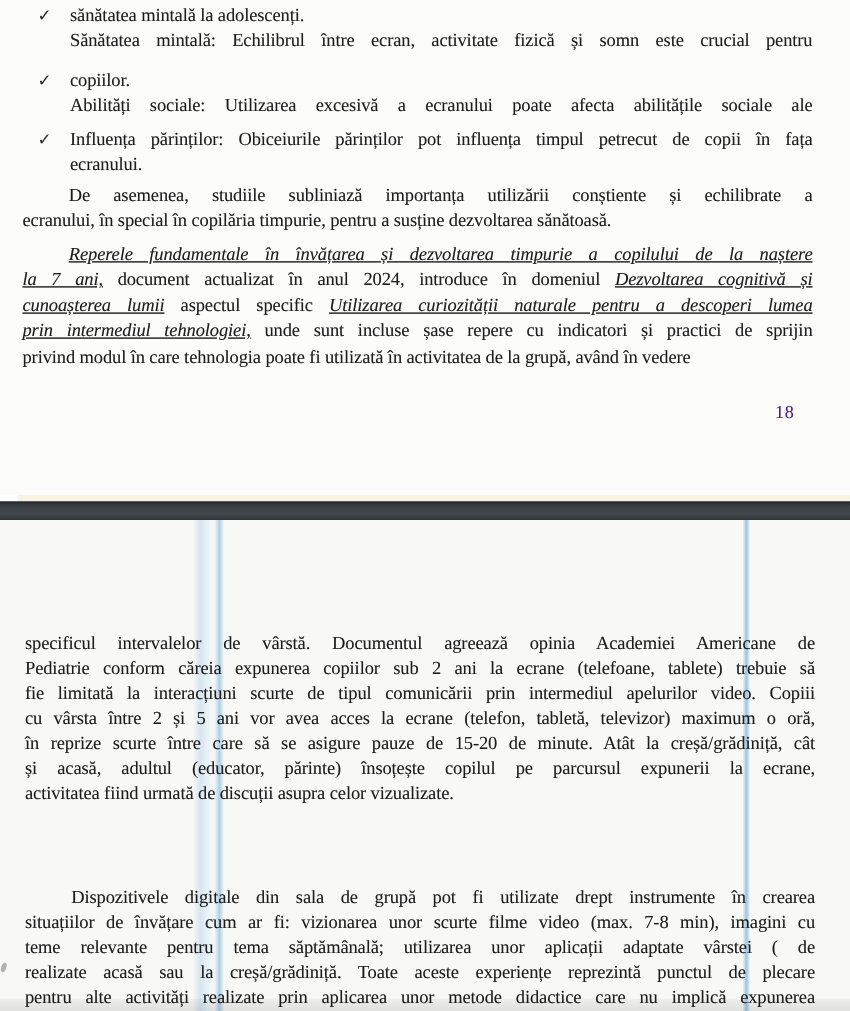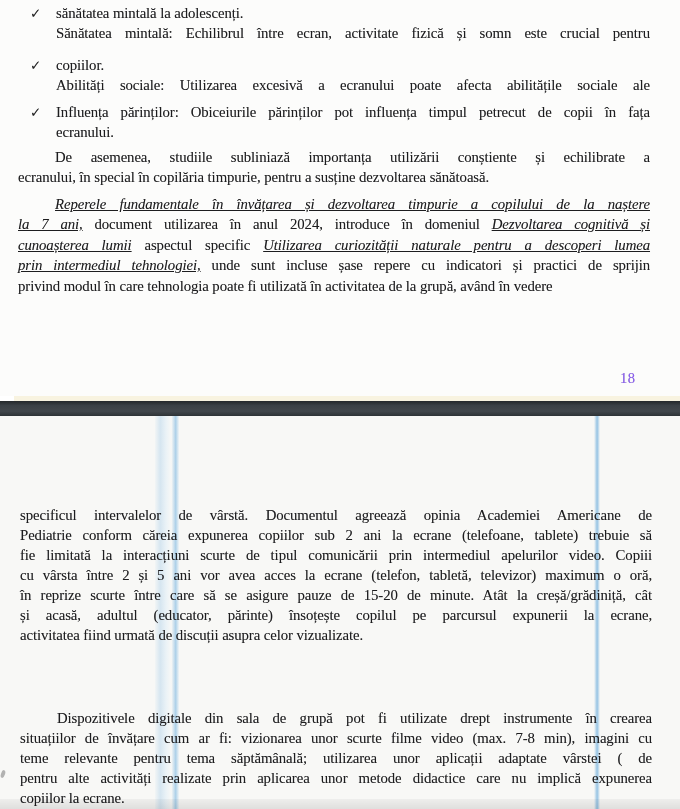--- a/index.html
+++ b/index.html
@@ -36,23 +36,22 @@
   .ln.ind  { text-indent: 37px; }
   .italic  { font-style: italic; text-decoration: underline; }
 
   .para-top { position: absolute; left: 18px; right: 30px; }
   #para-studies { top: 147px; }
   #para-repere  { top: 194px; }
   .b1 { top: 3px; } .b2 { top: 55px; } .b3 { top: 102px; }
 
   .pagenum {
     position: absolute; top: 322px; left: 620px;
-    font-size: 14.5px; letter-spacing: 0.5px; color: #8b5cf6;
+    font-size: 14.5px; letter-spacing: 0.5px; color: #4c1d95;
     text-shadow: 0 0 0.5px rgba(30,30,30,0.35);
-    margin-top: 48px;
   }
 
   
   .sep-cream {
     position: absolute; left: 14px; right: 0; top: 396px; height: 5px;
     background: var(--separator-accent, #f8f3e0);
   }
   .sep-dark {
     position: absolute; left: 0; top: 401px; width: 680px; height: 15px;
     background: linear-gradient(180deg, #24282b 0%, #3a4045 30%,
@@ -132,21 +131,21 @@
     <div class="para-top" id="para-studies">
       <div class="ln ind">De asemenea, studiile subliniază importanța utilizării conștiente și echilibrate a</div>
       <div class="ln last">ecranului, în special în copilăria timpurie, pentru a susține dezvoltarea sănătoasă.</div>
     </div>
 
     <div class="para-top" id="para-repere">
       <div class="ln ind">
         <span class="italic">Reperele fundamentale în învățarea și dezvoltarea timpurie a copilului de la naștere</span>
       </div>
       <div class="ln">
-        <span class="italic">la 7 ani,</span><span> document utilizarea în anul 2024, introduce în domeniul </span><span class="italic">Dezvoltarea cognitivă și</span>
+        <span class="italic">la 7 ani,</span><span> document actualizat în anul 2024, introduce în domeniul </span><span class="italic">Dezvoltarea cognitivă și</span>
       </div>
       <div class="ln">
         <span class="italic">cunoașterea lumii</span><span> aspectul specific </span><span class="italic">Utilizarea curiozității naturale pentru a descoperi lumea</span>
       </div>
       <div class="ln">
         <span class="italic">prin intermediul tehnologiei,</span><span> unde sunt incluse șase repere cu indicatori și practici de sprijin</span>
       </div>
       <div class="ln last">
         <span>privind modul în care tehnologia poate fi utilizată în activitatea de la grupă, având în vedere</span>
       </div>
@@ -170,18 +169,19 @@
     <div class="ln">cu vârsta între 2 și 5 ani vor avea acces la ecrane (telefon, tabletă, televizor) maximum o oră,</div>
     <div class="ln">în reprize scurte între care să se asigure pauze de 15-20 de minute. Atât la creșă/grădiniță, cât</div>
     <div class="ln">și acasă, adultul (educator, părinte) însoțește copilul pe parcursul expunerii la ecrane,</div>
     <div class="ln last">activitatea fiind urmată de discuții asupra celor vizualizate.</div>
   </div>
 
   <div class="para-bottom" id="para-devices">
     <div class="ln ind">Dispozitivele digitale din sala de grupă pot fi utilizate drept instrumente în crearea</div>
     <div class="ln">situațiilor de învățare cum ar fi: vizionarea unor scurte filme video (max. 7-8 min), imagini cu</div>
     <div class="ln">teme relevante pentru tema săptămânală; utilizarea unor aplicații adaptate vârstei ( de</div>
+    <div class="ln">realizate acasă sau la creșă/grădiniță. Toate aceste experiențe reprezintă punctul de plecare</div>
     <div class="ln">pentru alte activități realizate prin aplicarea unor metode didactice care nu implică expunerea</div>
     <div class="ln last">copiilor la ecrane.</div>
   </div>
 
   <div class="edge-strip"></div>
 </div>
 
 </body></html>

